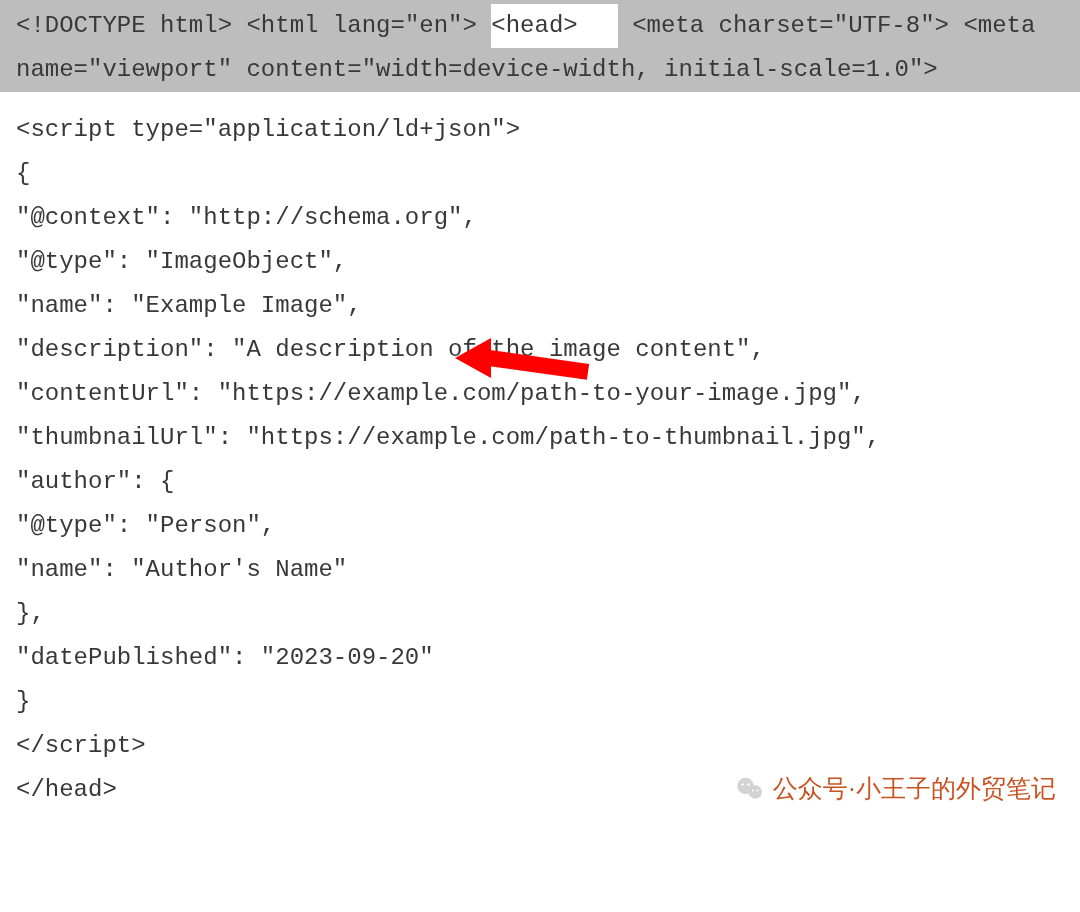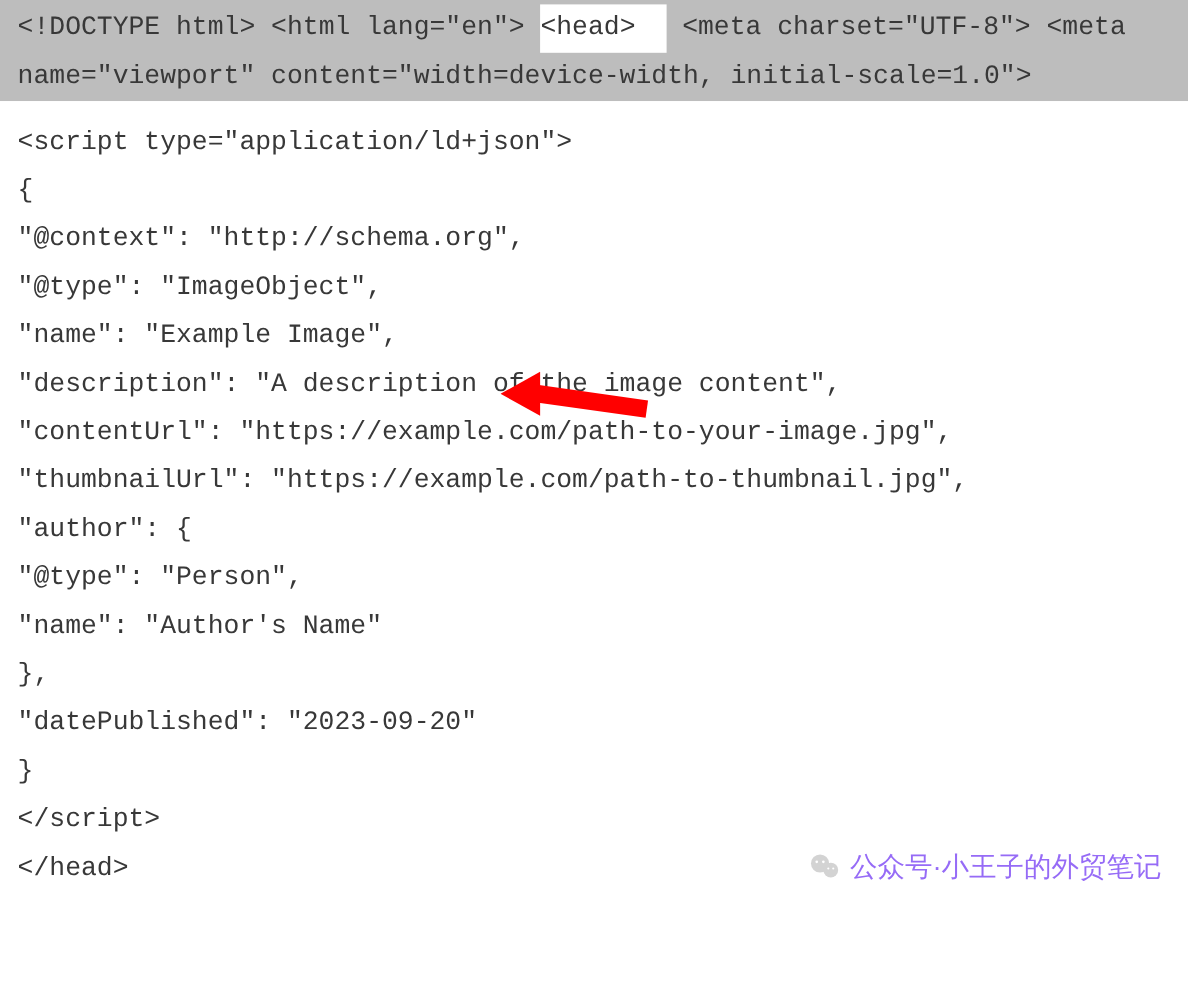--- a/index.html
+++ b/index.html
@@ -15,39 +15,39 @@
   }
   .highlight-head {
     background: #bdbdbd;
     display: block;
     padding: 4px 0 0 16px;
     line-height: 44px;
   }
   .highlight-head .in-head {
     display: inline-block;
     background: #ffffff;
-    padding-right: 28px;
+    padding-right: 40px;
   }
   .lower {
     background: #ffffff;
     padding: 16px 0 14px 16px;
     line-height: 44px;
     white-space: pre;
   }
   .arrow {
     position: absolute;
   }
   .watermark {
     position: absolute;
     bottom: 16px;
     right: 24px;
     display: flex;
     align-items: center;
     gap: 8px;
-    color: #8b5cf6;
+    color: #c2410c;
     font-family: "PingFang SC","Microsoft YaHei",sans-serif;
     font-size: 25px;
     opacity: 0.9;
   }
   .wx-icon {
     width: 30px;
     height: 30px;
     display: inline-block;
   }
 </style>

